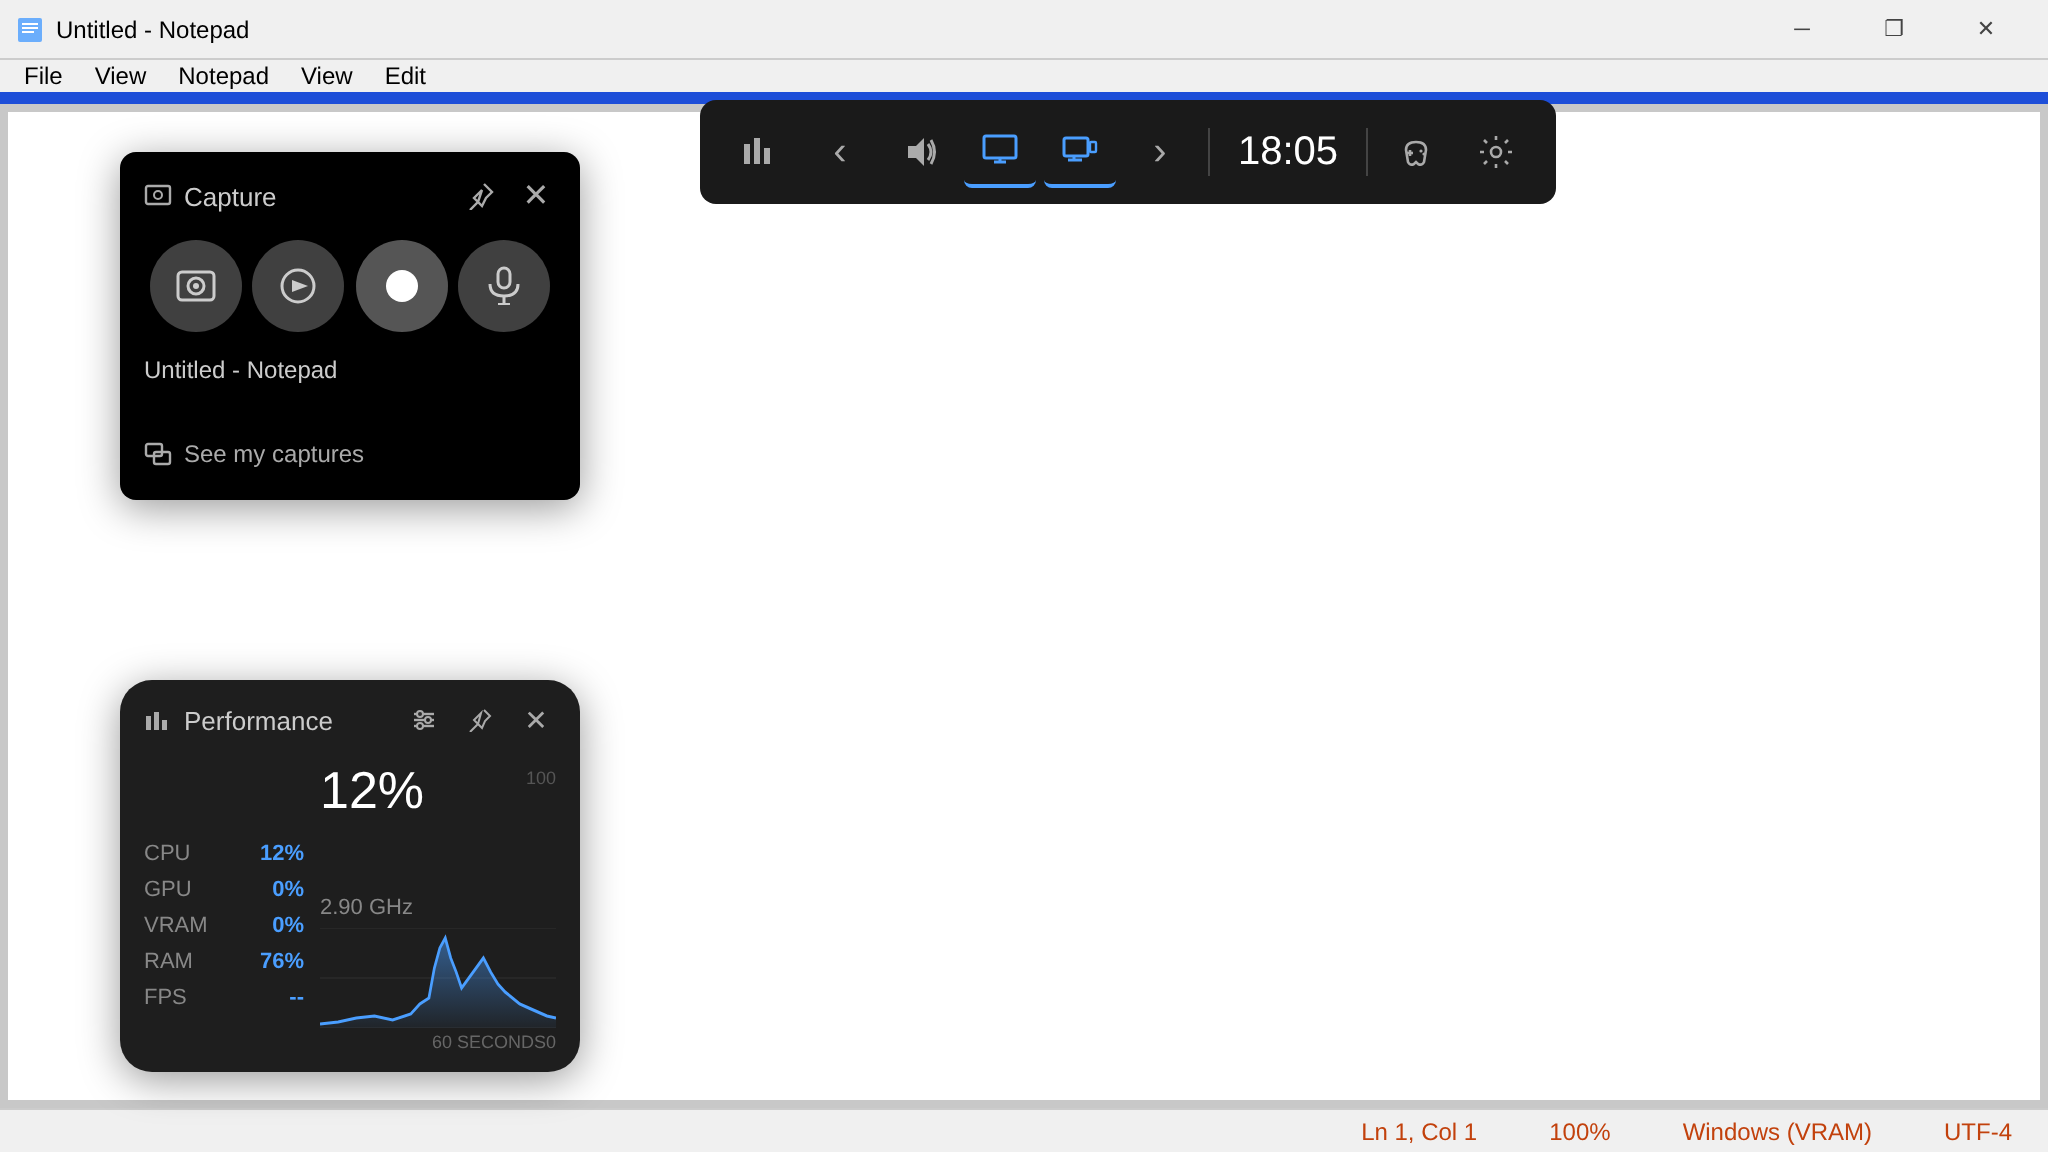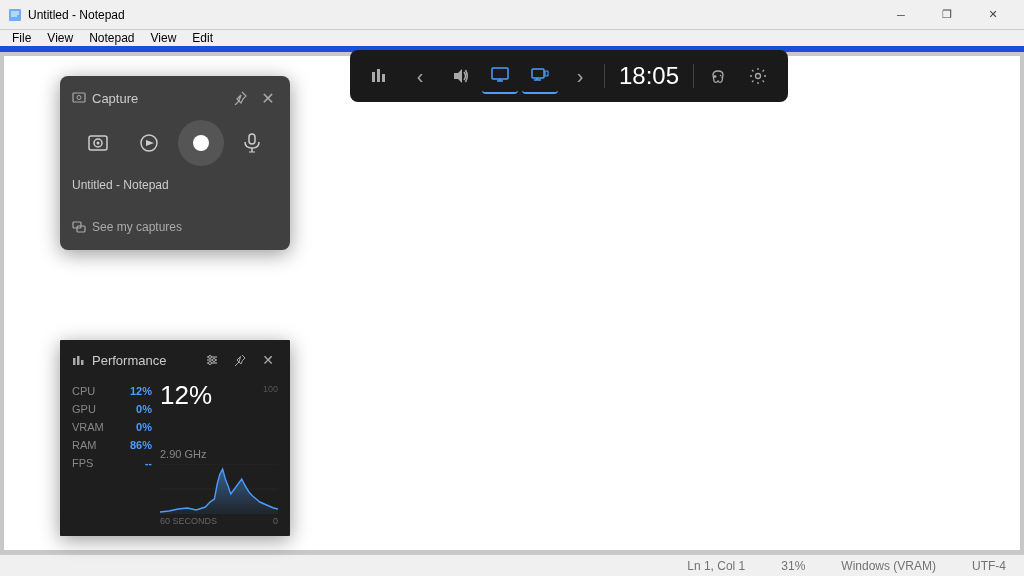--- a/index.html
+++ b/index.html
@@ -102,21 +102,21 @@
     }
 
     .statusbar {
       background: #f0f0f0;
       height: 22px;
       display: flex;
       align-items: center;
       justify-content: flex-end;
       padding: 0 10px;
       font-size: 12px;
-      color: #737373;
+      color: #c2410c;
       gap: 20px;
       border-top: 1px solid #ccc;
     }
 
     .statusbar-item {
       padding: 0 8px;
       cursor: pointer;
     }
 
     
@@ -143,41 +143,41 @@
       color: #ccc;
       cursor: pointer;
       border-radius: 4px;
       font-size: 16px;
     }
     .tw-btn.active { color: #4a9eff; border-bottom: 2px solid #4a9eff; }
     .tw-btn.active2 { color: #4a9eff; border-bottom: 2px solid #4a9eff; }
 
     .tw-time {
       color: white;
-      font-size: 24px;
+      font-size: 20px;
       font-weight: 500;
       padding: 0 8px;
       min-width: 60px;
       text-align: center;
     }
 
     .tw-divider {
       width: 1px;
       height: 24px;
       background: #444;
       margin: 0 2px;
     }
 
     
     .capture-panel {
       position: absolute;
       top: 76px;
       left: 60px;
       width: 230px;
-      background: #404040;
+      background: #000000;
       border-radius: 8px;
       padding: 12px;
       z-index: 200;
       box-shadow: 0 4px 20px rgba(0,0,0,0.4);
     }
 
     .panel-header {
       display: flex;
       align-items: center;
       justify-content: space-between;
@@ -255,33 +255,34 @@
       margin-top: 24px;
     }
 
     
     .perf-panel {
       position: absolute;
       bottom: 40px;
       left: 60px;
       width: 230px;
       background: #1e1e1e;
-      border-radius: 1px;
+      border-radius: 16px;
       padding: 10px 12px;
       z-index: 200;
       box-shadow: 0 4px 20px rgba(0,0,0,0.4);
     }
 
     .perf-body {
       display: flex;
       gap: 8px;
     }
 
     .perf-stats {
       min-width: 80px;
+      margin-top: 36px;
     }
 
     .perf-stat-row {
       display: flex;
       justify-content: space-between;
       font-size: 11px;
       line-height: 18px;
     }
 
     .perf-label {
@@ -315,21 +316,21 @@
     }
 
     .perf-graph {
       flex: 1;
       position: relative;
       height: 50px;
     }
 
     .perf-graph-labels {
       display: flex;
-      justify-content: space-between;
+      justify-content: flex-end;
       font-size: 9px;
       color: #666;
       margin-top: 2px;
     }
 
     svg.perf-chart {
       width: 100%;
       height: 50px;
       display: block;
     }
@@ -363,21 +364,21 @@
     <span class="menu-item">View</span>
     <span class="menu-item">Edit</span>
   </div>
 
   <div class="editor-area">
     <textarea class="editor-content" style=""></textarea>
   </div>
 
   <div class="statusbar">
     <span class="statusbar-item">Ln 1, Col 1</span>
-    <span class="statusbar-item">31%</span>
+    <span class="statusbar-item">100%</span>
     <span class="statusbar-item">Windows (VRAM)</span>
     <span class="statusbar-item">UTF-4</span>
   </div>
 </div>
 
 <div class="toolbar-widget">
   <div class="tw-btn">
     <svg width="18" height="18" viewBox="0 0 18 18" fill="none">
       <rect x="1" y="5" width="3" height="10" fill="#aaa"></rect>
       <rect x="6" y="2" width="3" height="13" fill="#aaa"></rect>
@@ -528,21 +529,21 @@
       <div class="perf-stat-row">
         <span class="perf-label">GPU</span>
         <span class="perf-value">0%</span>
       </div>
       <div class="perf-stat-row">
         <span class="perf-label">VRAM</span>
         <span class="perf-value">0%</span>
       </div>
       <div class="perf-stat-row">
         <span class="perf-label">RAM</span>
-        <span class="perf-value">86%</span>
+        <span class="perf-value">76%</span>
       </div>
       <div class="perf-stat-row">
         <span class="perf-label">FPS</span>
         <span class="perf-value">--</span>
       </div>
     </div>
 
     <div class="perf-main">
       <div style="display:flex; justify-content:space-between; align-items:flex-start;">
         <div>

